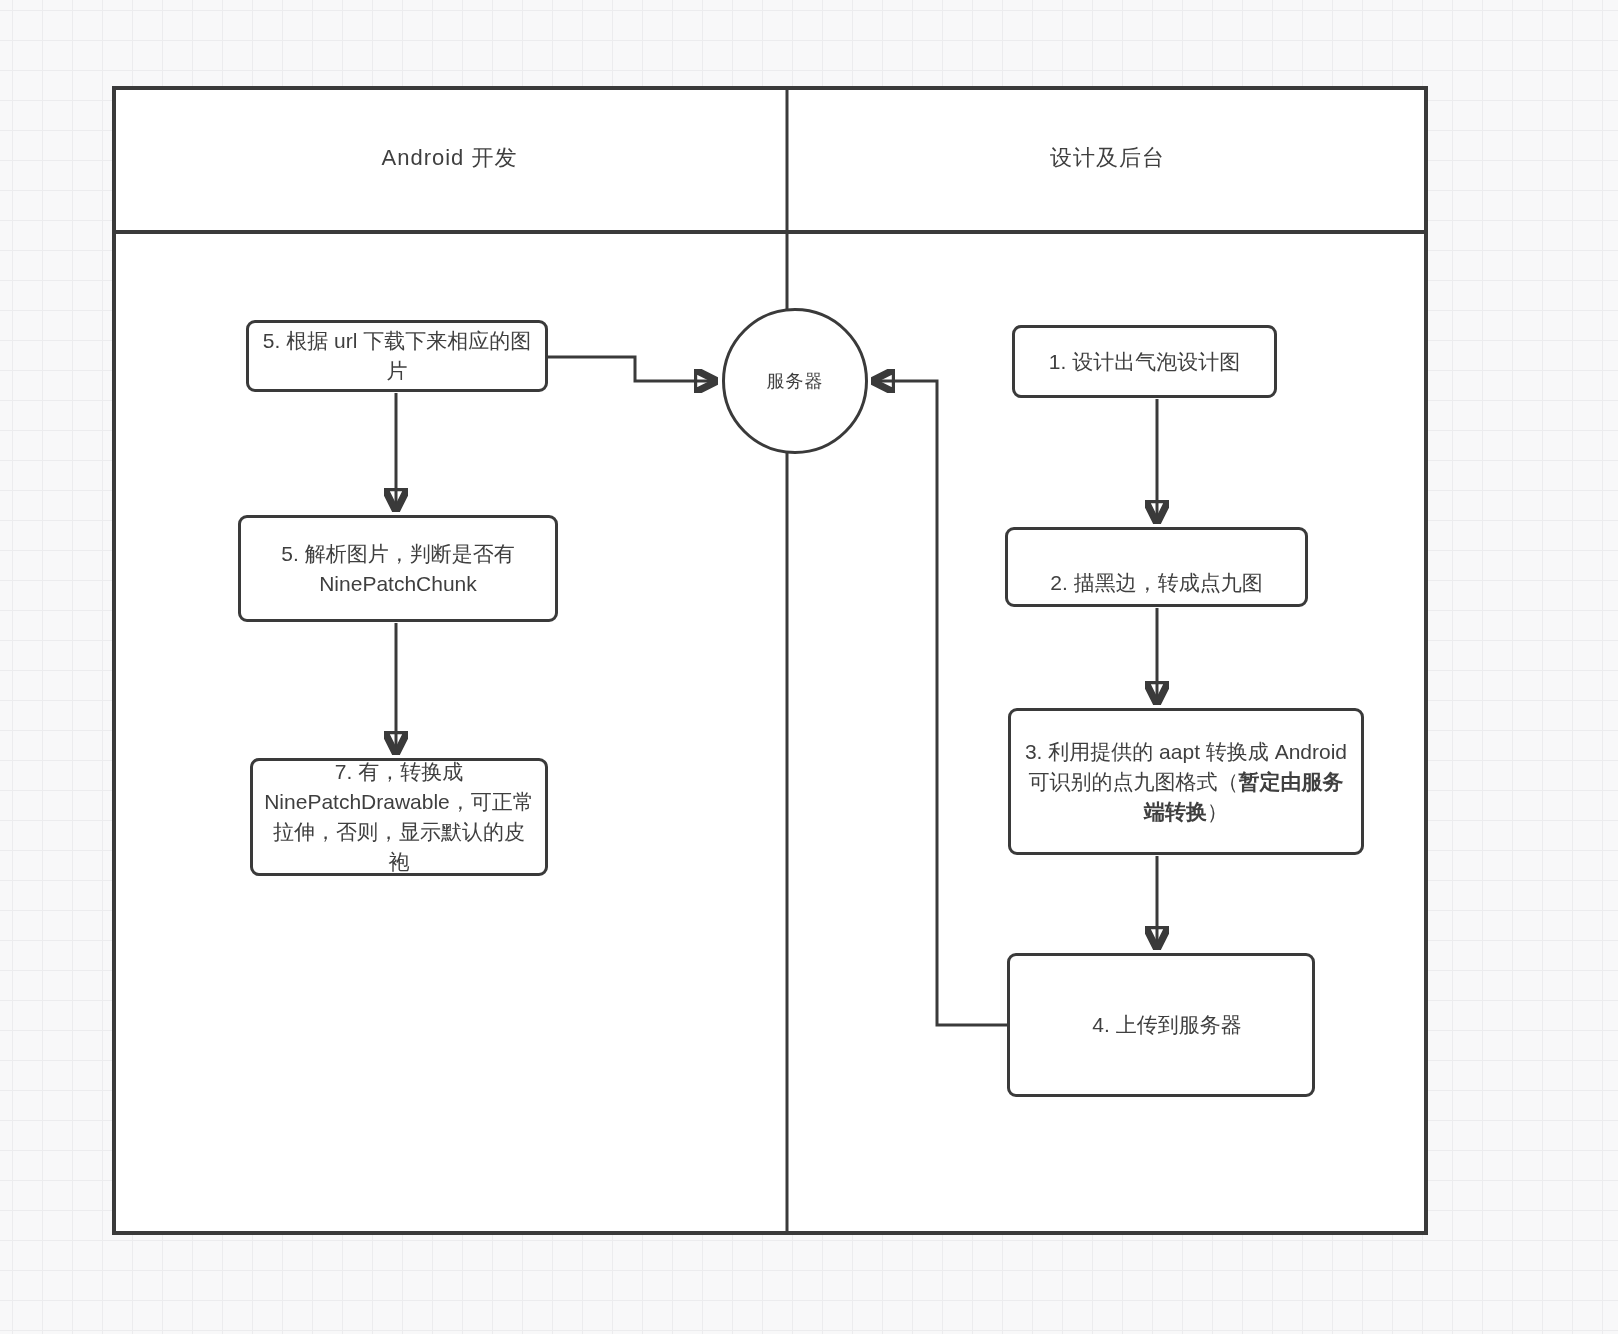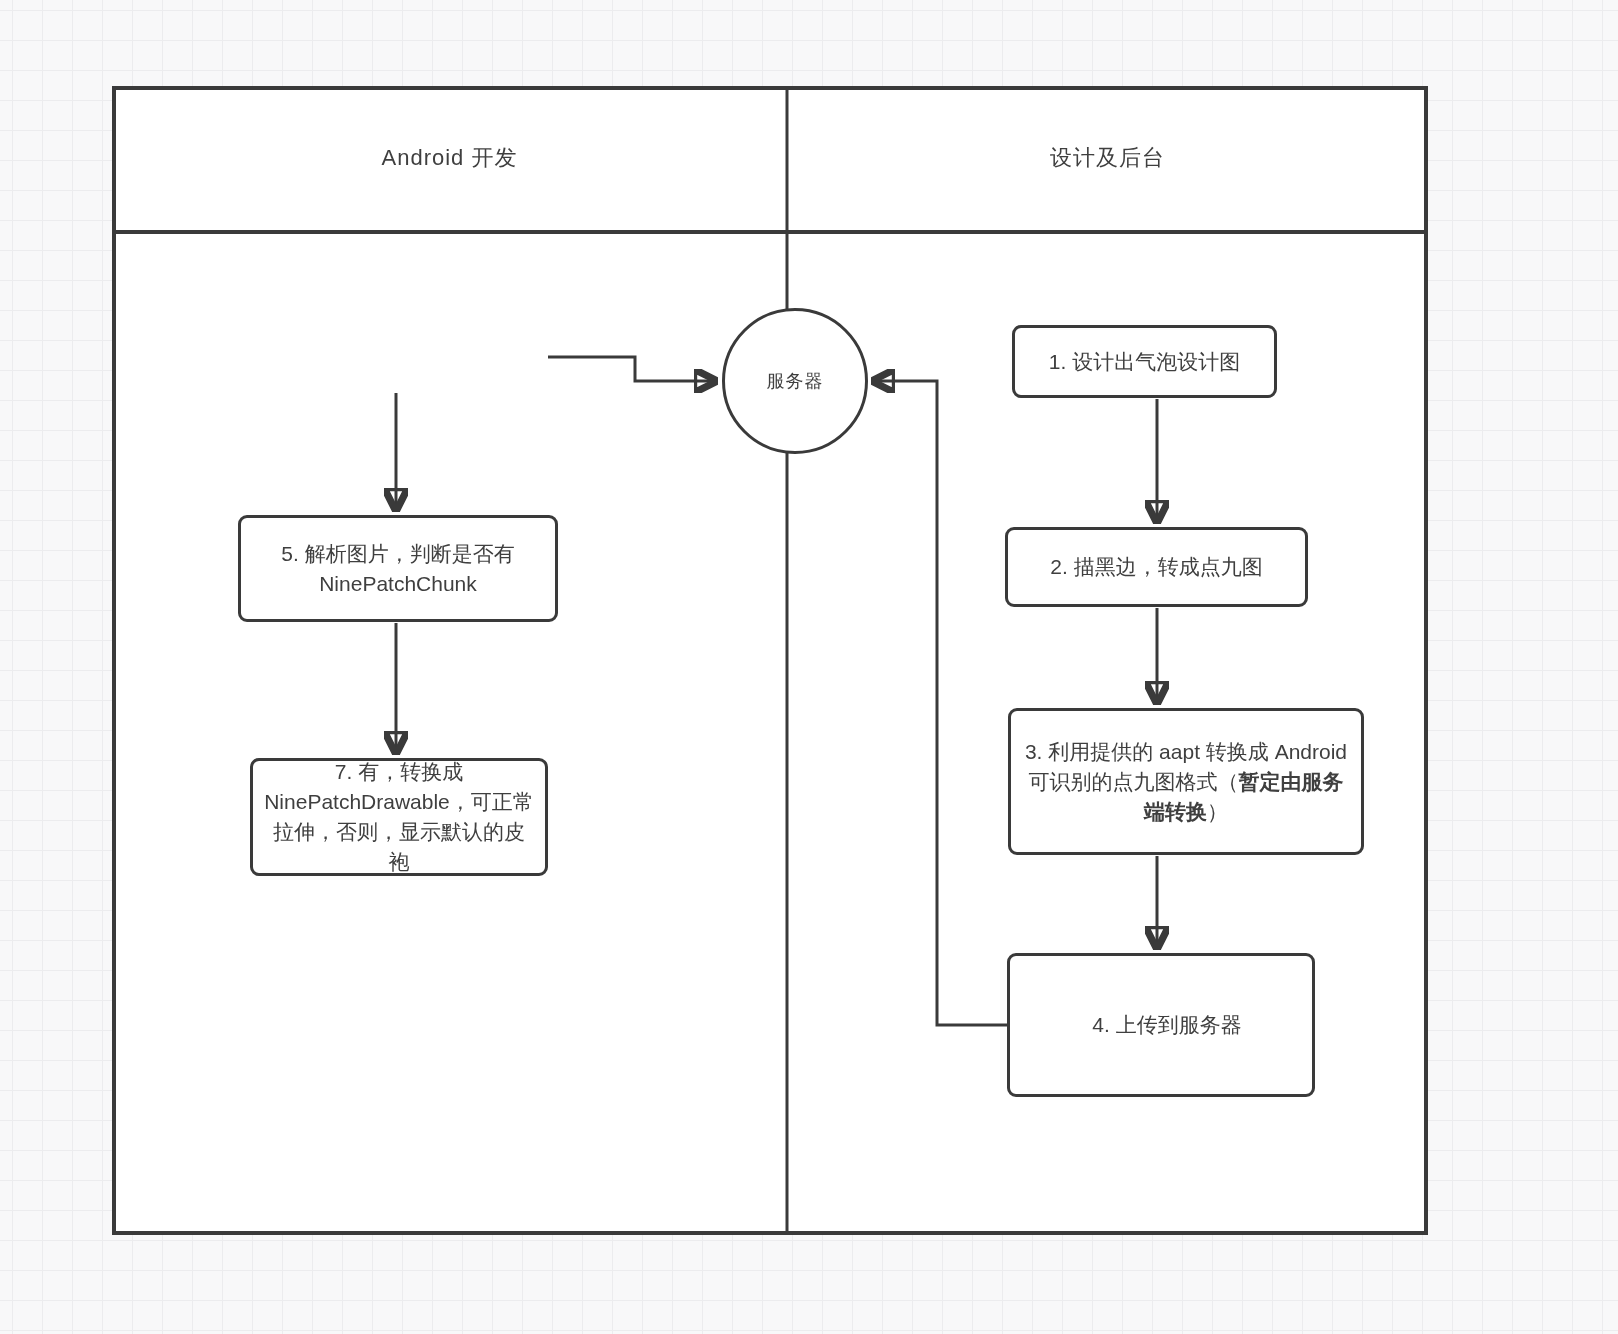--- a/index.html
+++ b/index.html
@@ -87,21 +87,21 @@
     align-items: center;
     justify-content: center;
     font-size: 18px;
     letter-spacing: 1px;
     z-index: 3;
   }
   .step5 { left: 246px;  top: 320px; width: 302px; height: 72px;  }
   .step6 { left: 238px;  top: 515px; width: 320px; height: 107px; }
   .step7 { left: 250px;  top: 758px; width: 298px; height: 118px; }
   .step1 { left: 1012px; top: 325px; width: 265px; height: 73px;  }
-  .step2 { left: 1005px; top: 527px; width: 303px; height: 80px;  }
+  .step2 { left: 1005px; top: 527px; width: 303px; height: 80px; align-items: flex-end;  }
   .step3 { left: 1008px; top: 708px; width: 356px; height: 147px; }
   .step4 { left: 1007px; top: 953px; width: 308px; height: 144px; padding-left: 22px; }
   .bold { font-weight: bold; }
 </style>
 </head>
 <body>
 
 <div class="canvas">
 
   <div class="frame"></div>
@@ -130,20 +130,23 @@
     <path d="M1157,399 L1157,520" marker-end="url(#arrow)"></path>
     <path d="M1157,608 L1157,701" marker-end="url(#arrow)"></path>
     <path d="M1157,856 L1157,946" marker-end="url(#arrow)"></path>
     <path d="M1007,1025 L937,1025 L937,381 L875,381" marker-end="url(#arrow)"></path>
   </svg>
 
   <div class="circle-node">
     <span>服务器</span>
   </div>
 
+  <div class="node step5">
+    <div class="inner">5. 根据 url 下载下来相应的图片</div>
+  </div>
   <div class="node step6">
     <div class="inner">5. 解析图片，判断是否有 NinePatchChunk</div>
   </div>
   <div class="node step7">
     <div class="inner">7. 有，转换成 NinePatchDrawable，可正常拉伸，否则，显示默认的皮袍</div>
   </div>
 
   <div class="node step1">
     <div class="inner">1. 设计出气泡设计图</div>
   </div>

